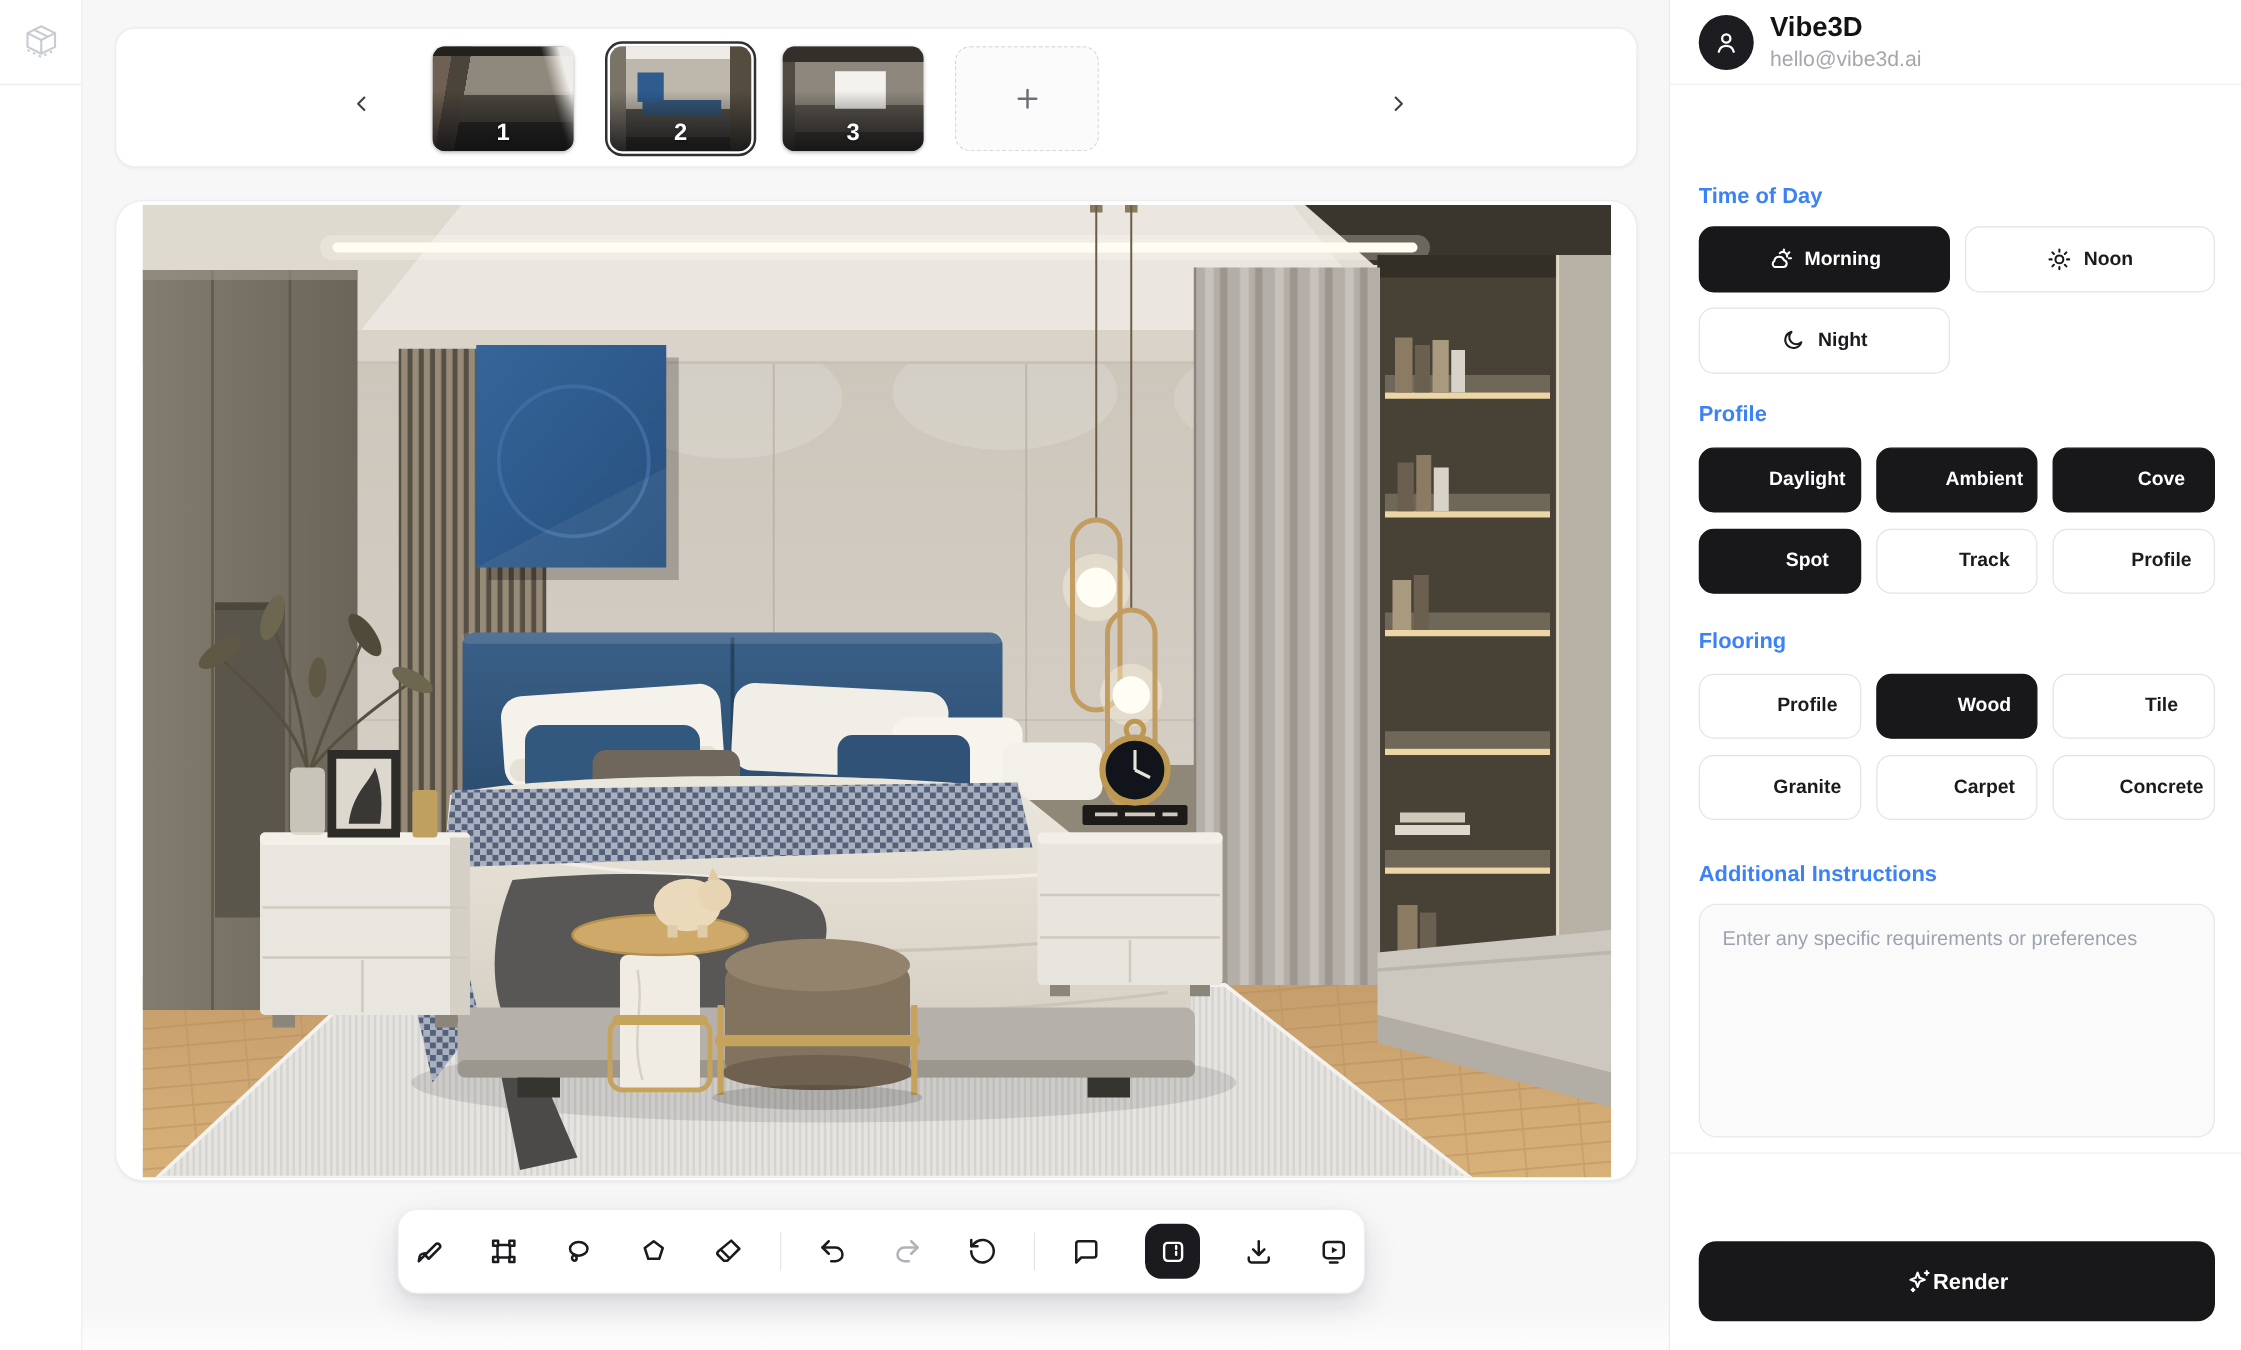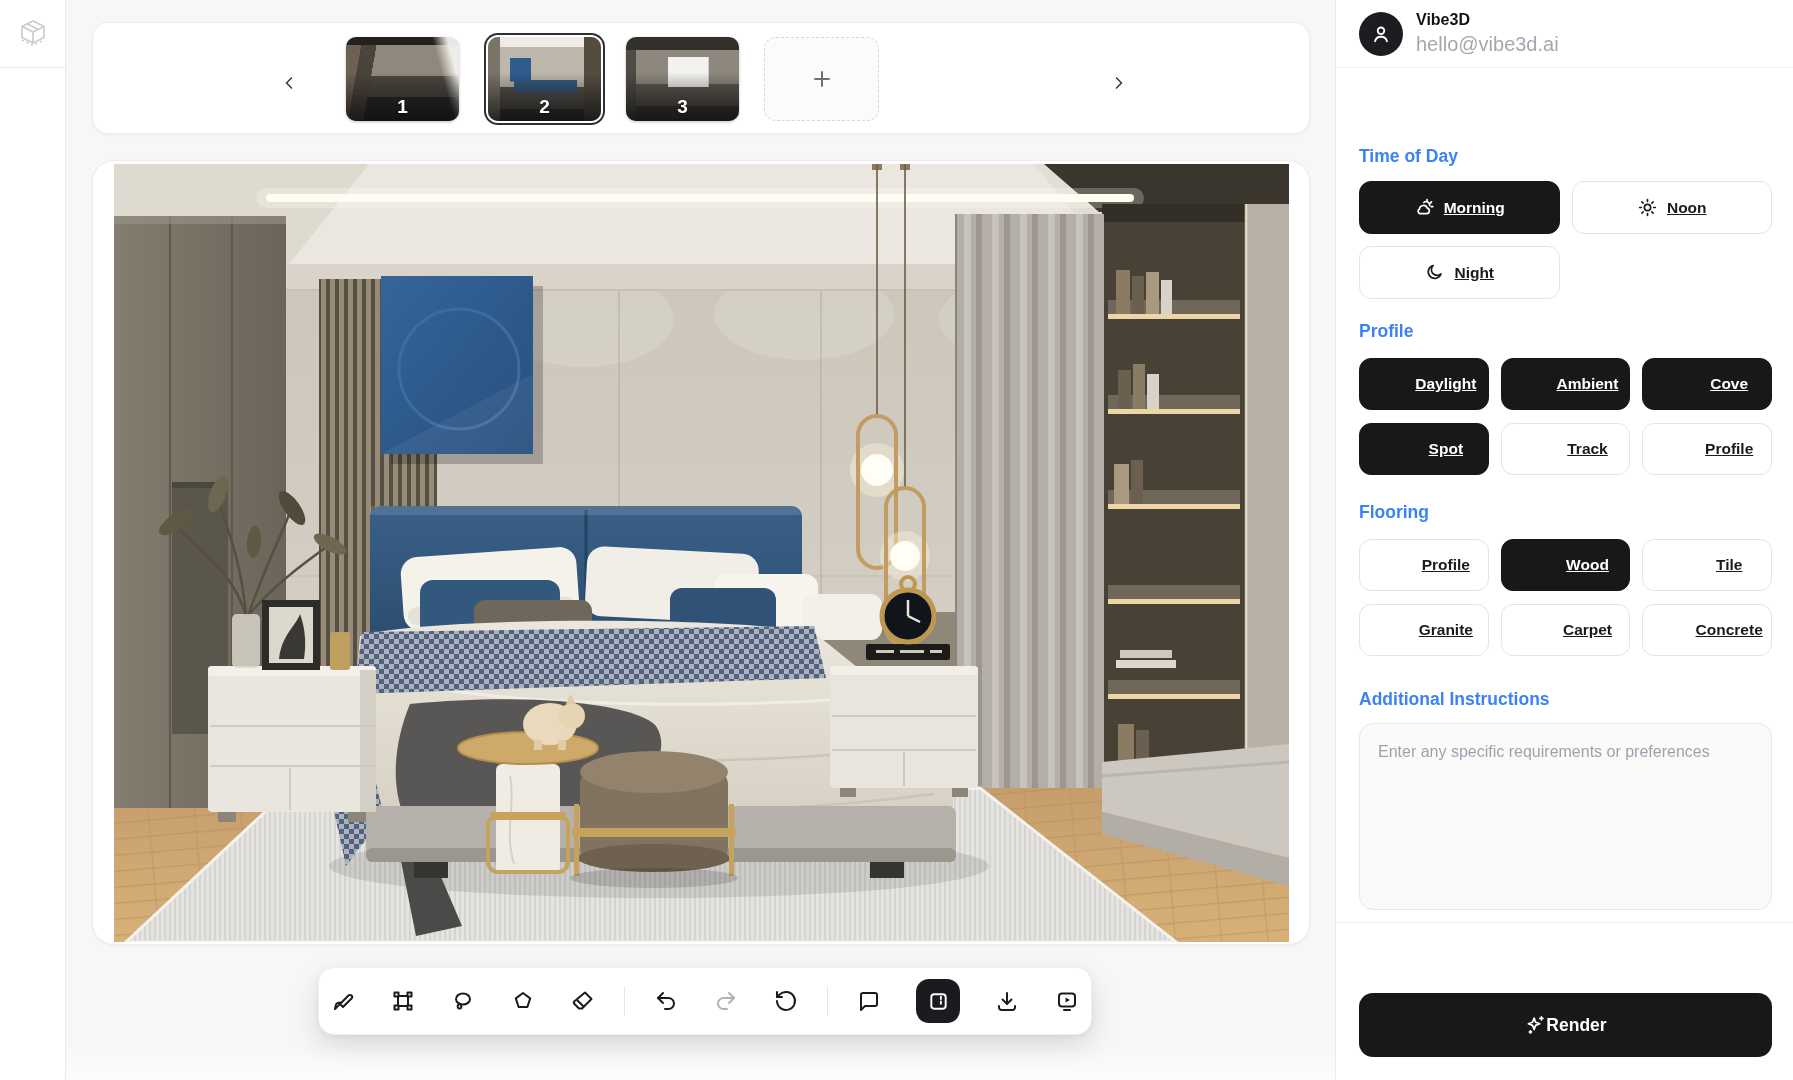--- a/index.html
+++ b/index.html
@@ -50,28 +50,28 @@
   .toolbar { position:absolute; left:252px; top:967px; width:774px; height:68px; border-radius:16px; background:#fff; border:1px solid #f0f0f3; box-shadow:0 12px 30px rgba(20,20,30,.12), 0 2px 6px rgba(20,20,30,.06); display:flex; align-items:center; justify-content:center; gap:34px; }
   .tool-btn { width:26px; height:26px; border:none; background:transparent; color:#1b1b1f; cursor:pointer; display:flex; align-items:center; justify-content:center; padding:0; }
   .tool-btn.disabled { color:#b1b1b8; }
   .tool-btn.active { width:44px; height:44px; background:#1b1b1f; border-radius:13px; color:#fff; }
   .tool-sep { width:1px; height:30px; background:#e6e6ea; margin:0 -6px; }
 
   
   .panel { position:absolute; right:0; top:0; width:458px; height:1080px; background:#fff; border-left:1px solid #ebebee; display:flex; flex-direction:column; }
   .panel-header { height:68px; border-bottom:1px solid #efeff2; display:flex; align-items:center; padding:0 20px 0 23px; gap:13px; flex:none; }
   .avatar { width:44px; height:44px; border-radius:50%; background:#1d1d21; color:#fff; display:flex; align-items:center; justify-content:center; flex:none; }
-  .user-name { font-size:16px; font-weight:700; color:#131316; line-height:1.3; }
-  .user-email { font-size:20px; color:#a6a6ae; line-height:1.3;text-align:center; }
+  .user-name { font-size:22px; font-weight:700; color:#131316; line-height:1.3; }
+  .user-email { font-size:17px; color:#a6a6ae; line-height:1.3;text-align:center; }
   .panel-body { flex:1; padding:0 21px 0 23px; overflow:hidden; }
   .sec-head { font-size:17.5px; font-weight:700; color:#3b82f6; }
   .h-tod { margin-top:78px; } .h-light { margin-top:22px; } .h-floor { margin-top:27px; } .h-instr { margin-top:33px; }
   .grid2 { margin-top:14px; display:grid; grid-template-columns:1fr 1fr; gap:12px; }
   .grid3 { margin-top:16px; display:grid; grid-template-columns:1fr 1fr 1fr; gap:13px 12px; }
-  .opt-btn { height:53px; border-radius:12px; border:1px solid #e4e4e7; background:#fff; color:#1b1b1f; font-family:"Liberation Sans",sans-serif; font-size:15.5px; font-weight:600; display:flex; align-items:center; justify-content:center; gap:9px; cursor:pointer;text-decoration:underline; }
+  .opt-btn { height:53px; border-radius:12px; border:1px solid #e4e4e7; background:#fff; color:#1b1b1f; font-family:"Liberation Sans",sans-serif; font-size:15.5px; font-weight:600; display:flex; align-items:center; justify-content:center; gap:9px; cursor:pointer; }
   .grid3 .opt-btn { height:52px;padding-left:44px; }
   .opt-btn.selected { background:#18181b; border-color:#18181b; color:#fff; }
   .instr-box { margin-top:13px; width:100%; height:187px; border-radius:14px; border:1px solid #e7e7eb; background:#fafafa; resize:none; outline:none; padding:16px 18px; font-family:"Liberation Sans",sans-serif; font-size:16px; color:#3c3c42; line-height:1.55; }
   .instr-box::placeholder { color:#9ca3af; }
   .panel-footer { flex:none; border-top:1px solid #efeff2; padding:22px 21px 23px 23px; }
   .render-btn { width:100%; height:64px; border:none; border-radius:14px; background:#18181b; color:#fff; font-family:"Liberation Sans",sans-serif; font-size:17.5px; font-weight:600; display:flex; align-items:center; justify-content:center; gap:0; cursor:pointer;margin-top:48px; }
 
   .bottom-fade { position:absolute; left:0; right:0; bottom:0; height:34px; background:linear-gradient(rgba(255,255,255,0), #fdfdfe); pointer-events:none; }
 
   svg { display:block; }

